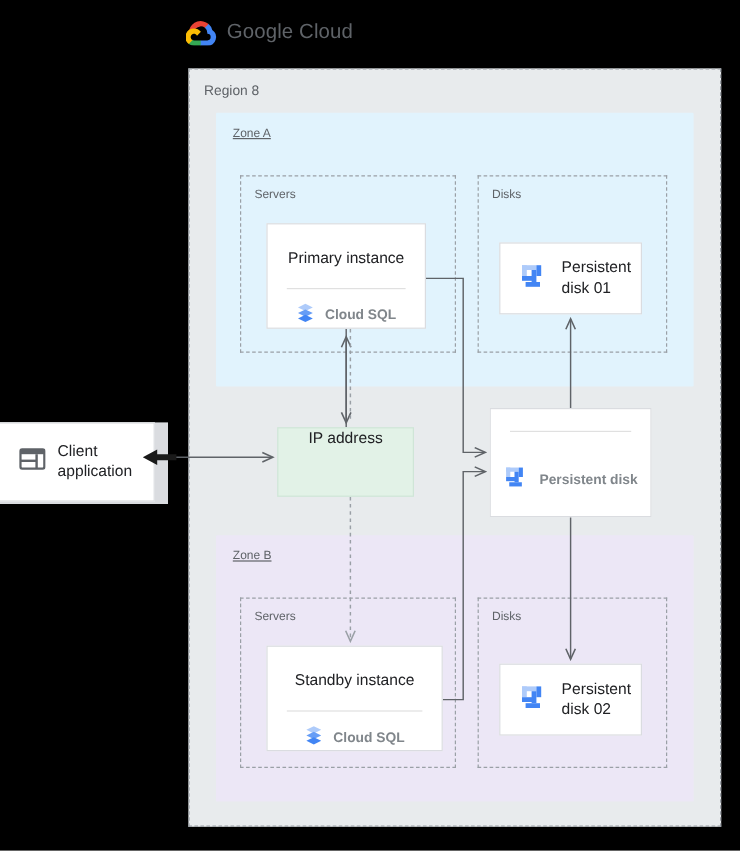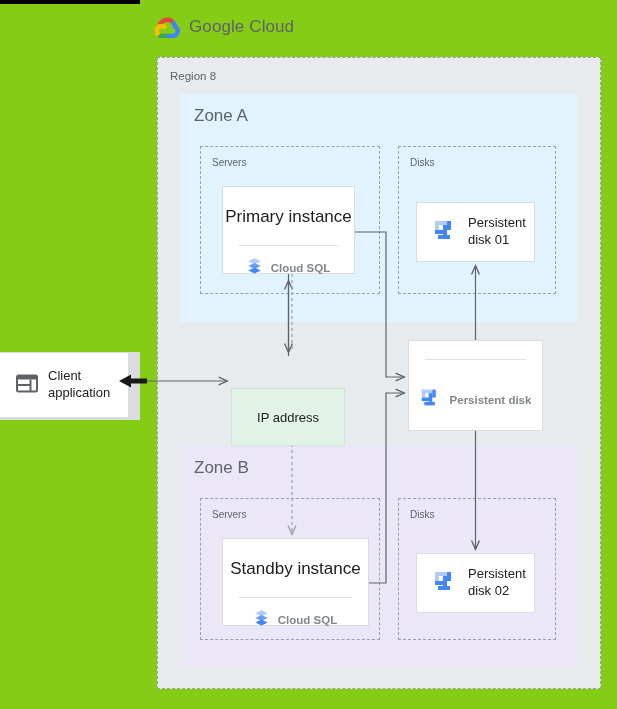--- a/index.html
+++ b/index.html
@@ -5,21 +5,21 @@
   * { box-sizing: border-box; margin: 0; padding: 0; }
   html, body {
     width: 617px; height: 709px;
     font-family: "Liberation Sans", sans-serif;
     background: #ffffff;
     overflow: hidden;
   }
   #page {
     position: relative;
     width: 617px; height: 709px;
-    background: #84cc16;
+    background: #000000;
   }
   
   .top-bar {
     position: absolute; left: 0; top: 0;
     width: 140px; height: 4px;
     background: #000000;
   }
   
   .logo-wrap {
     position: absolute; left: 155px; top: 16px;
@@ -55,21 +55,21 @@
     width: 398px; height: 228px;
     background: #e1f3fd;
   }
   .zone-b {
     left: 180px; top: 446px;
     width: 398px; height: 222px;
     background: #ece7f6;
   }
   .zone-label {
     position: absolute; left: 14px; top: 12px;
-    font-size: 17px; color: #5f6368;
+    font-size: 10px; color: #5f6368; text-decoration: underline;
   }
 
   
   .group {
     position: absolute;
     border: 1px dashed #9aa0a6;
   }
   .group-label {
     position: absolute; left: 11px; top: 10px;
     font-size: 10px; color: #5f6368;
@@ -80,21 +80,21 @@
   .g-disks-b   { left: 398px; top: 498px; width: 158px; height: 142px; }
 
   
   .card {
     position: absolute;
     background: #ffffff;
     border: 1px solid #dadce0;
   }
   .card-title {
     text-align: center;
-    font-size: 17px;
+    font-size: 13px;
     color: #202124;
   }
   .card-divider {
     height: 1px; background: #e0e0e0;
     margin: 0 16px;
   }
   .card-sub {
     display: flex; align-items: center; justify-content: center;
     gap: 9px;
     font-weight: bold;
@@ -126,21 +126,21 @@
   .c-regional { left: 408px; top: 340px; width: 135px; height: 91px; }
   .c-regional .card-title { margin-top: 20px; }
   .c-regional .card-divider { margin-top: 18px; }
   .c-regional .card-sub { margin-top: 27px; }
 
   
   .ip-box {
     position: absolute; left: 231px; top: 356px;
     width: 114px; height: 58px;
     background: #e2f2e7; border: 1px solid #cfe5d7;
-    display: flex; align-items: center; justify-content: center; margin-top: 32px;
+    display: flex; justify-content: center;
   }
   .ip-box span { font-size: 13px; color: #202124; }
 
   
   .client-shadow {
     position: absolute; left: 0px; top: 352px;
     width: 140px; height: 68px;
     background: #dadce0;
   }
   .client-box {

